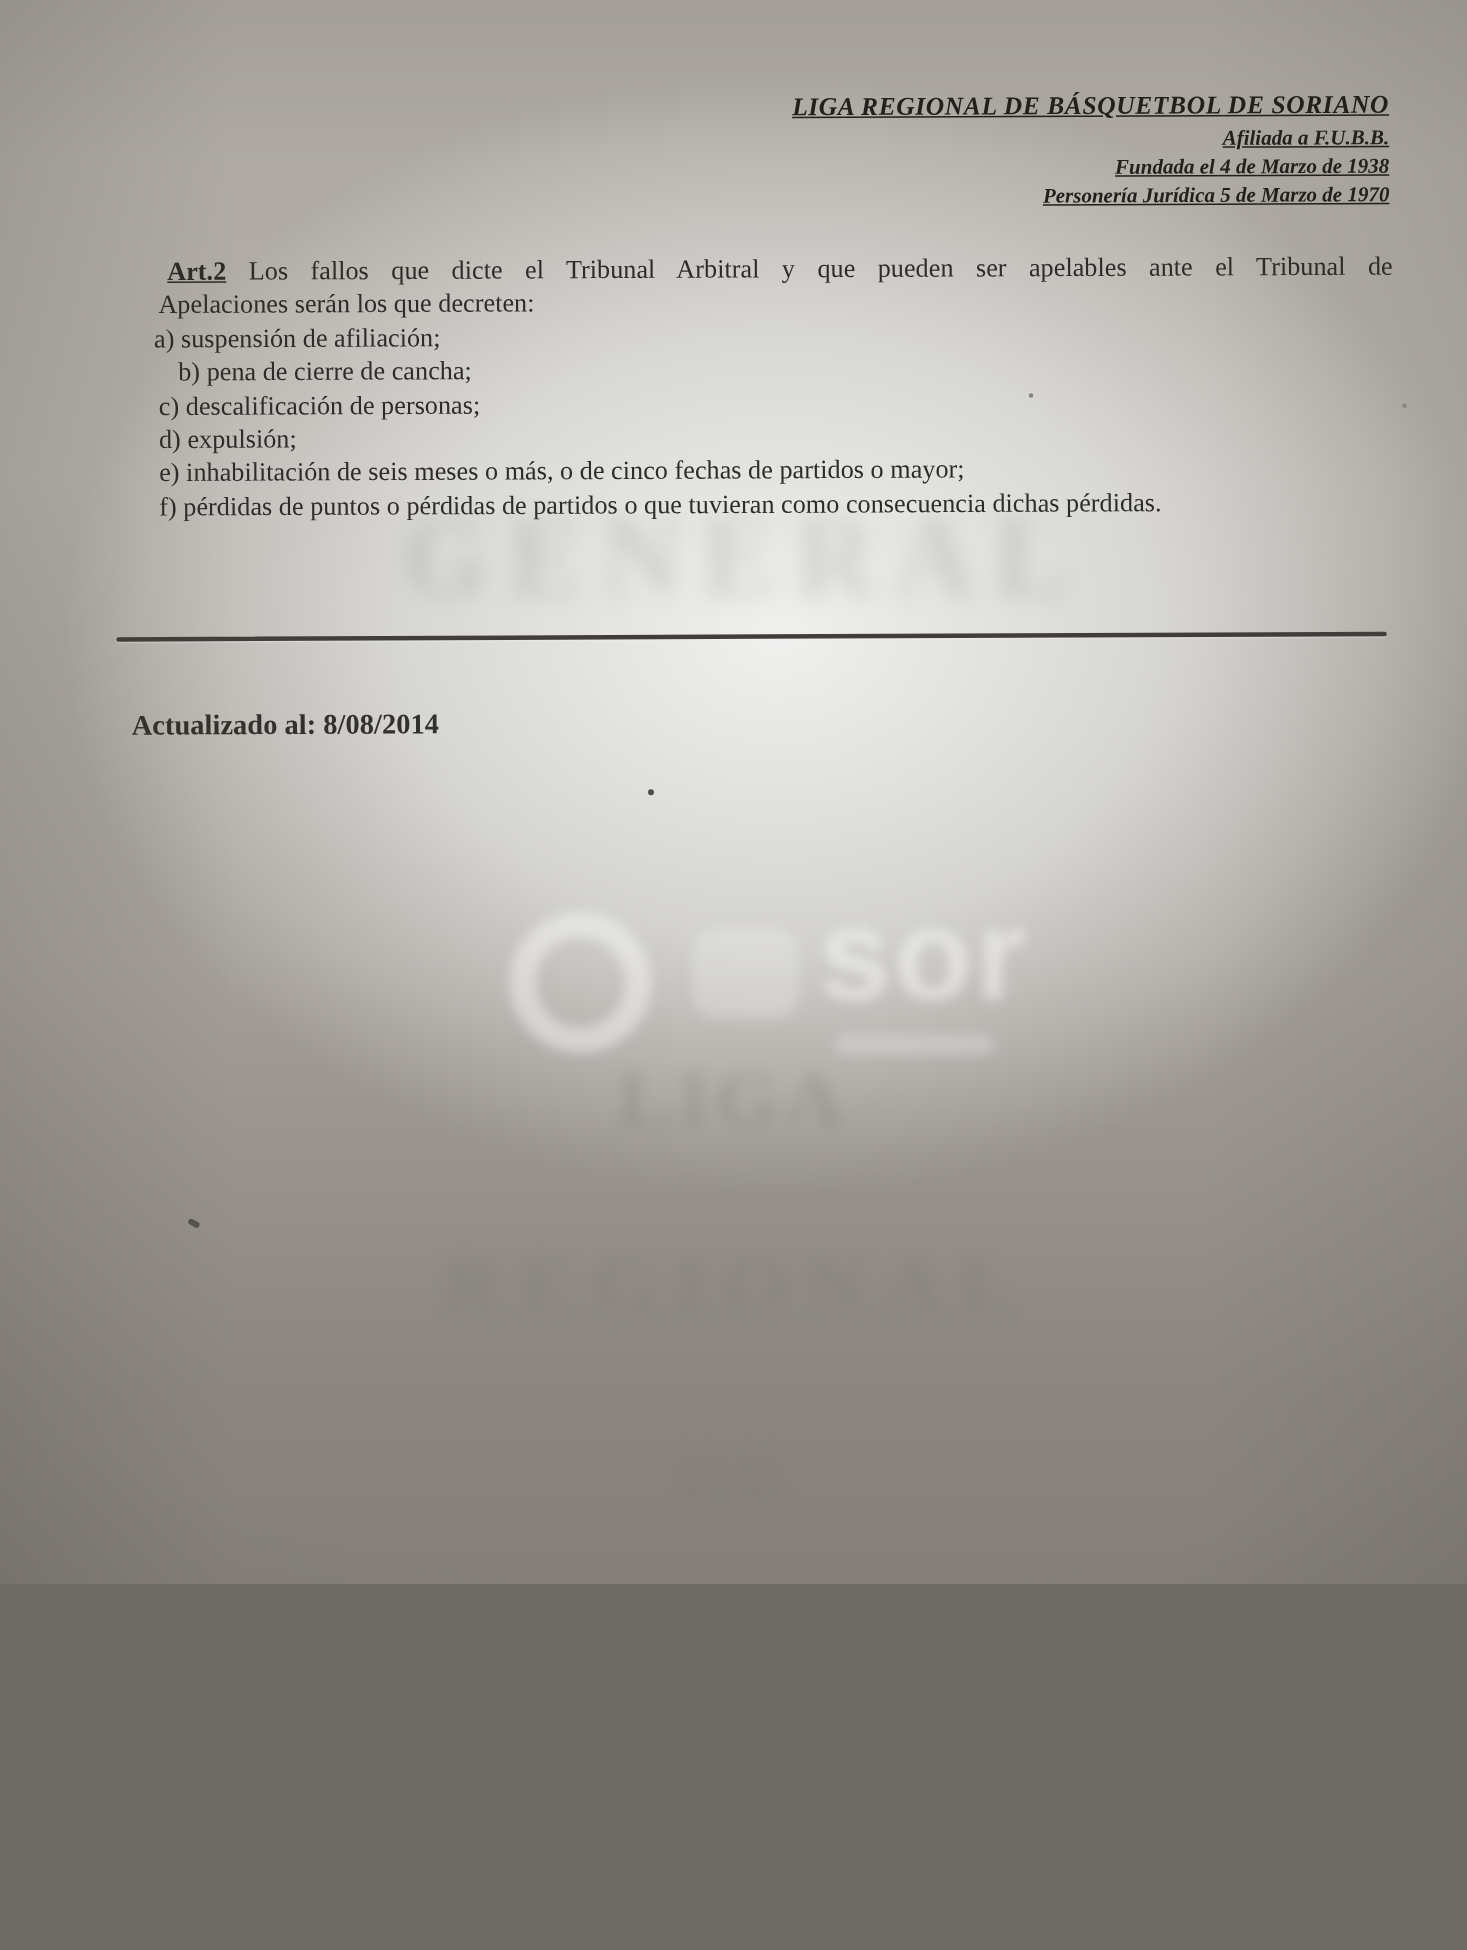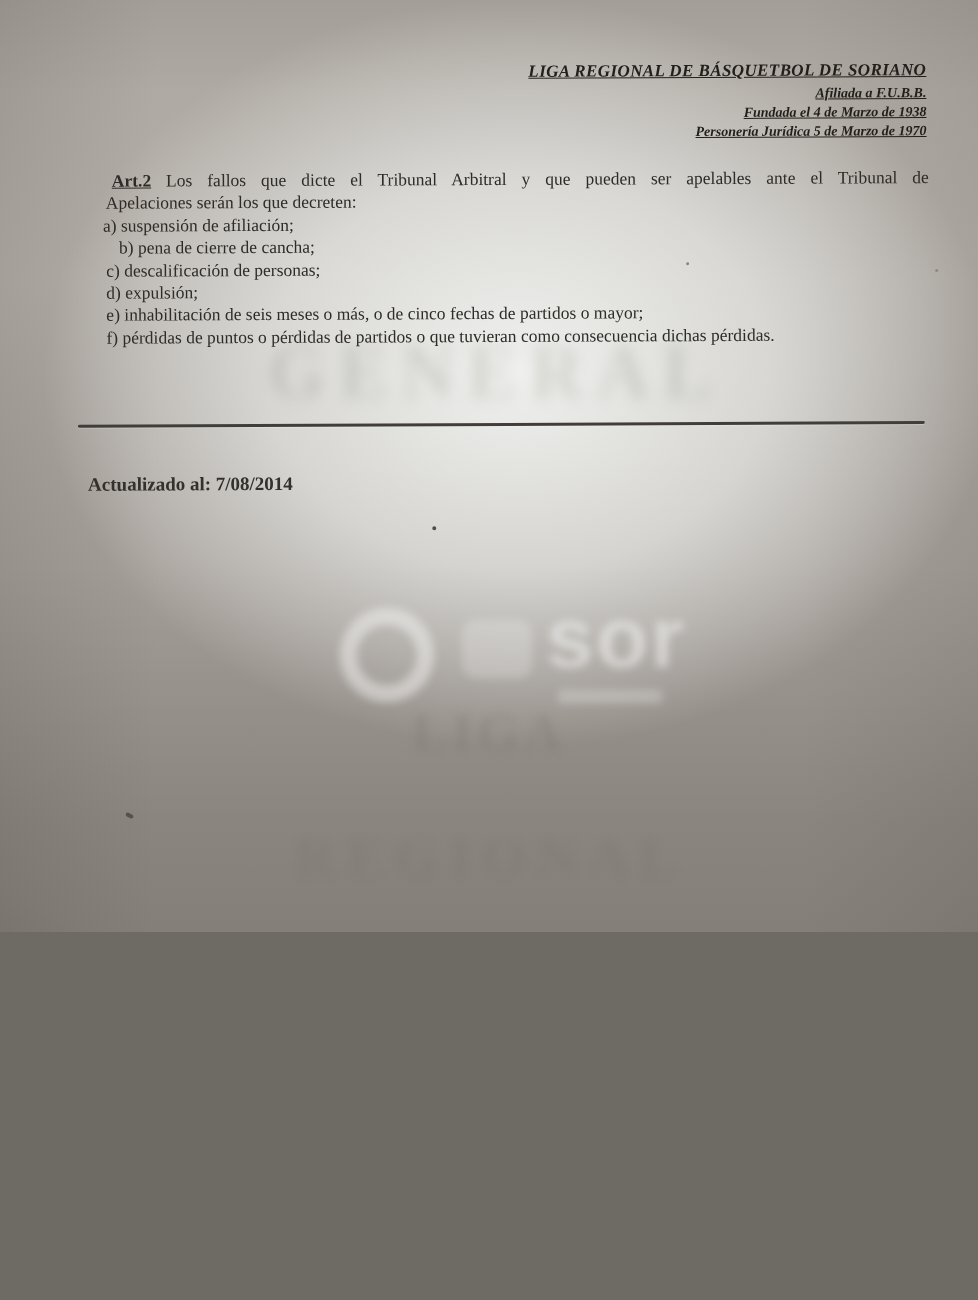--- a/index.html
+++ b/index.html
@@ -1,17 +1,17 @@
 <!DOCTYPE html>
 <html><head>
 <meta charset="utf-8">
 <style>
   html,body{margin:0;padding:0;background:#6e6a64;}
   .photo{
-    position:relative;width:978px;height:932px;overflow:hidden;
+    position:relative;width:978px;height:1056px;overflow:hidden;
     font-family:"Liberation Serif",serif;
     background:
       radial-gradient(ellipse 660px 520px at 53% 40%, rgba(243,244,242,.95) 0%, rgba(233,234,232,.70) 38%, rgba(225,226,224,0) 72%),
       linear-gradient(to right, rgba(58,54,48,.13) 0%, rgba(58,54,48,0) 16%, rgba(58,54,48,0) 82%, rgba(58,54,48,.10) 100%),
       linear-gradient(to bottom, rgba(58,54,48,.08) 0%, rgba(58,54,48,0) 10%),
       linear-gradient(to bottom, #aca7a0 0%, #b4afa9 30%, #a49e98 62%, #918b85 88%, #8d8781 100%);
   }
   .photo::after{ 
     content:"";position:absolute;inset:0;pointer-events:none;
     background:
@@ -103,21 +103,21 @@
       <div class="item item-a">a) suspensión de afiliación;</div>
       <div class="item item-b">b) pena de cierre de cancha;</div>
       <div class="item">c) descalificación de personas;</div>
       <div class="item">d) expulsión;</div>
       <div class="item">e) inhabilitación de seis meses o más, o de cinco fechas de partidos o mayor;</div>
       <div class="item">f) pérdidas de puntos o pérdidas de partidos o que tuvieran como consecuencia dichas pérdidas.</div>
     </div>
 
     <div class="rule"></div>
 
-    <div class="updated">Actualizado al: 7/08/2014</div>
+    <div class="updated">Actualizado al: 8/08/2014</div>
 
     <div class="speck speck-1"></div>
     <div class="speck speck-2"></div>
     <div class="speck speck-3"></div>
     <div class="speck speck-4"></div>
   </div>
 
 </div>
 
 </body></html>

